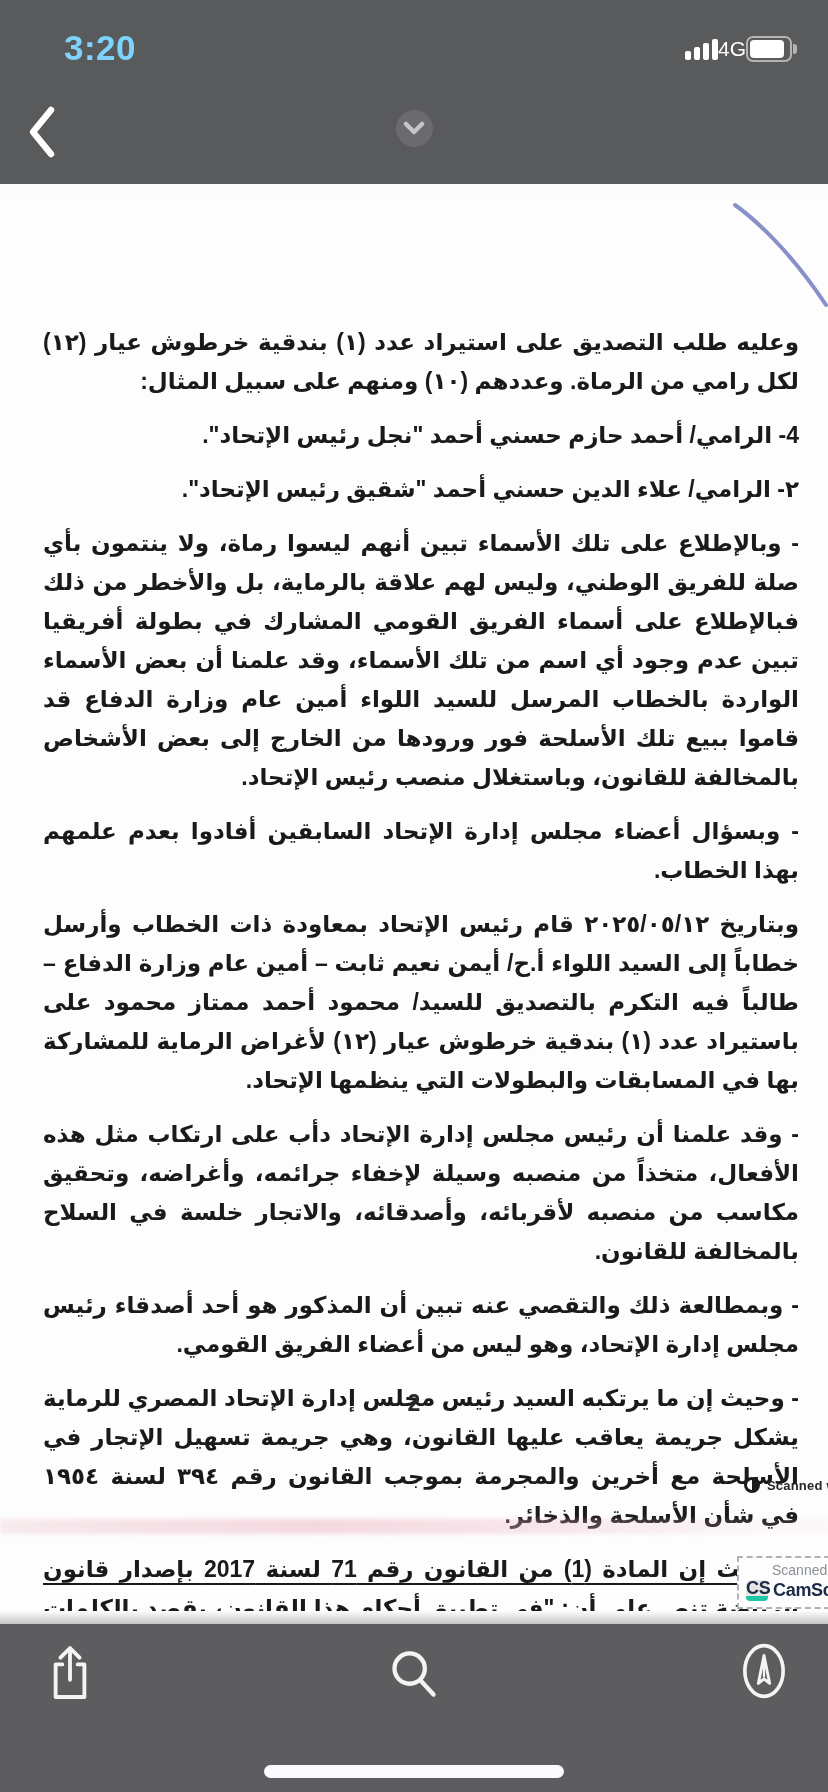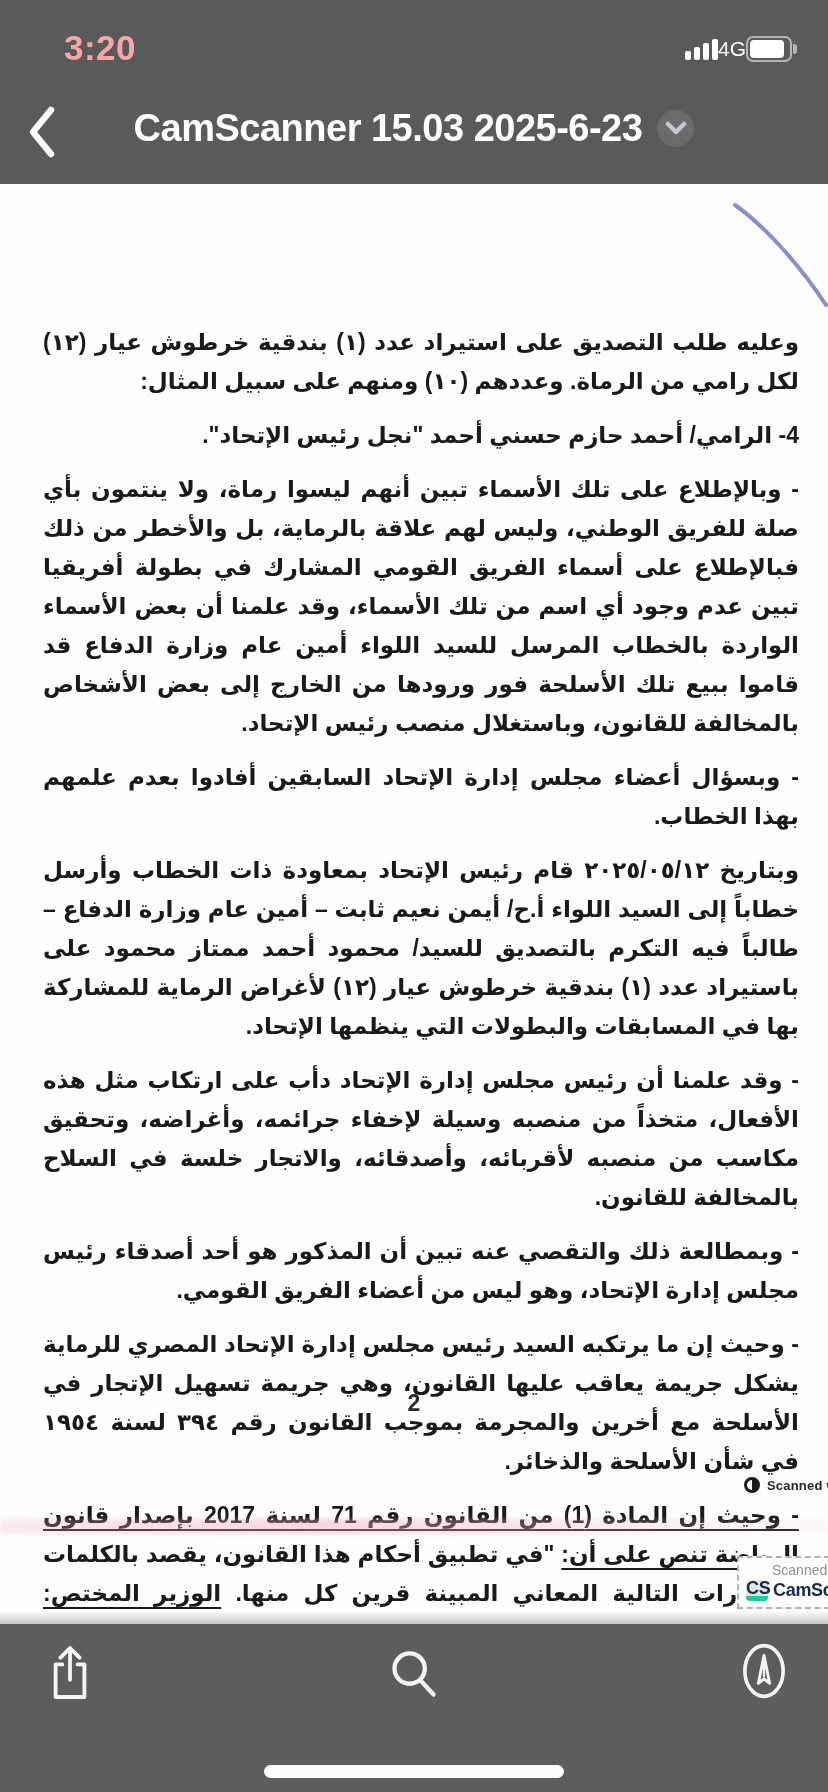--- a/index.html
+++ b/index.html
@@ -1,21 +1,21 @@
 <!DOCTYPE html>
 <html><head>
 <meta charset="utf-8">
 <style>
   html,body{margin:0;padding:0;background:#222;}
   .screen{position:relative;width:828px;height:1792px;overflow:hidden;background:#fcfcfd;
     font-family:"Liberation Sans","DejaVu Sans",sans-serif;}
 
   
   .header{position:absolute;top:0;left:0;width:828px;height:184px;background:#595a5c;}
-  .time{position:absolute;left:64px;top:28px;font-size:35px;font-weight:600;color:#fca5a5;letter-spacing:.5px;}
+  .time{position:absolute;left:64px;top:28px;font-size:35px;font-weight:600;color:#7dd3fc;letter-spacing:.5px;}
   .status-right{position:absolute;right:36px;top:36px;display:flex;align-items:center;}
   .sigbars{display:flex;align-items:flex-end;gap:3px;height:22px;}
   .sigbars i{display:block;width:6px;background:#fff;border-radius:2px;}
   .s1{height:9px}.s2{height:13px}.s3{height:17px}.s4{height:21px}
   .nettype{color:#fff;font-size:21px;font-weight:500;}
   .battery{position:relative;width:42px;height:22px;border:2.5px solid rgba(255,255,255,.55);border-radius:7px;}
   .battery .fill{position:absolute;left:2px;top:2px;bottom:2px;width:80%;background:#fff;border-radius:4px;}
   .battery .nub{position:absolute;right:-7px;top:6px;width:4px;height:10px;background:rgba(255,255,255,.55);border-radius:0 3px 3px 0;}
   .navrow{position:absolute;top:96px;left:0;width:828px;height:64px;display:flex;align-items:center;justify-content:center;gap:15px;}
   .backbtn{position:absolute;left:22px;top:8px;width:40px;height:56px;display:flex;align-items:center;justify-content:center;}
@@ -77,39 +77,39 @@
         <span class="fill"></span>
           <span class="nub"></span>
       </span>
     </div>
     <div class="navrow">
       <div class="backbtn">
         <svg width="30" height="54" viewBox="0 0 30 54">
           <polyline points="24,5 6,27 24,49" fill="none" stroke="#ffffff" stroke-width="6.5" stroke-linecap="round" stroke-linejoin="round"></polyline>
         </svg>
       </div>
-      <span class="navtitle">CamScanner 15.03 2025-6-23</span>
       <div class="dropbtn">
         <svg width="22" height="14" viewBox="0 0 22 14">
           <polyline points="3,3 11,11 19,3" fill="none" stroke="#c2c5c9" stroke-width="4.5" stroke-linecap="round" stroke-linejoin="round"></polyline>
         </svg>
       </div>
     </div>
   </div>
   <div class="hdr-shadow"></div>
 
   <div class="page"></div>
 
   <svg class="penmark" width="828" height="180" viewBox="0 0 828 180">
     <path d="M735,6 C763,26 797,62 826,106" fill="none" stroke="#7b84c4" stroke-width="4" stroke-linecap="round" opacity="0.9"></path>
   </svg>
 
   <div class="doc-text" dir="rtl">
     <p>وعليه طلب التصديق على استيراد عدد (١) بندقية خرطوش عيار (١٢) لكل رامي من الرماة. وعددهم (١٠) ومنهم على سبيل المثال:</p>
     <p>4- الرامي/ أحمد حازم حسني أحمد "نجل رئيس الإتحاد".</p>
+    <p>٢- الرامي/ علاء الدين حسني أحمد "شقيق رئيس الإتحاد".</p>
     <p>- وبالإطلاع على تلك الأسماء تبين أنهم ليسوا رماة، ولا ينتمون بأي صلة للفريق الوطني، وليس لهم علاقة بالرماية، بل والأخطر من ذلك فبالإطلاع على أسماء الفريق القومي المشارك في بطولة أفريقيا تبين عدم وجود أي اسم من تلك الأسماء، وقد علمنا أن بعض الأسماء الواردة بالخطاب المرسل للسيد اللواء أمين عام وزارة الدفاع قد قاموا ببيع تلك الأسلحة فور ورودها من الخارج إلى بعض الأشخاص بالمخالفة للقانون، وباستغلال منصب رئيس الإتحاد.</p>
     <p>- وبسؤال أعضاء مجلس إدارة الإتحاد السابقين أفادوا بعدم علمهم بهذا الخطاب.</p>
     <p>وبتاريخ ٢٠٢٥/٠٥/١٢ قام رئيس الإتحاد بمعاودة ذات الخطاب وأرسل خطاباً إلى السيد اللواء أ.ح/ أيمن نعيم ثابت – أمين عام وزارة الدفاع – طالباً فيه التكرم بالتصديق للسيد/ محمود أحمد ممتاز محمود على باستيراد عدد (١) بندقية خرطوش عيار (١٢) لأغراض الرماية للمشاركة بها في المسابقات والبطولات التي ينظمها الإتحاد.</p>
     <p>- وقد علمنا أن رئيس مجلس إدارة الإتحاد دأب على ارتكاب مثل هذه الأفعال، متخذاً من منصبه وسيلة لإخفاء جرائمه، وأغراضه، وتحقيق مكاسب من منصبه لأقربائه، وأصدقائه، والاتجار خلسة في السلاح بالمخالفة للقانون.</p>
     <p>- وبمطالعة ذلك والتقصي عنه تبين أن المذكور هو أحد أصدقاء رئيس مجلس إدارة الإتحاد، وهو ليس من أعضاء الفريق القومي.</p>
     <p>- وحيث إن ما يرتكبه السيد رئيس مجلس إدارة الإتحاد المصري للرماية يشكل جريمة يعاقب عليها القانون، وهي جريمة تسهيل الإتجار في الأسلحة مع أخرين والمجرمة بموجب القانون رقم ٣٩٤ لسنة ١٩٥٤ في شأن الأسلحة والذخائر.</p>
     <p>
       <span class="b u">- وحيث إن المادة (1) من القانون رقم 71 لسنة 2017 بإصدار قانون الرياضة تنص على أن:</span>
       <span> "في تطبيق أحكام هذا القانون، يقصد بالكلمات والعبارات التالية المعاني المبينة قرين كل منها. </span>
       <span class="u">الوزير المختص:</span>

